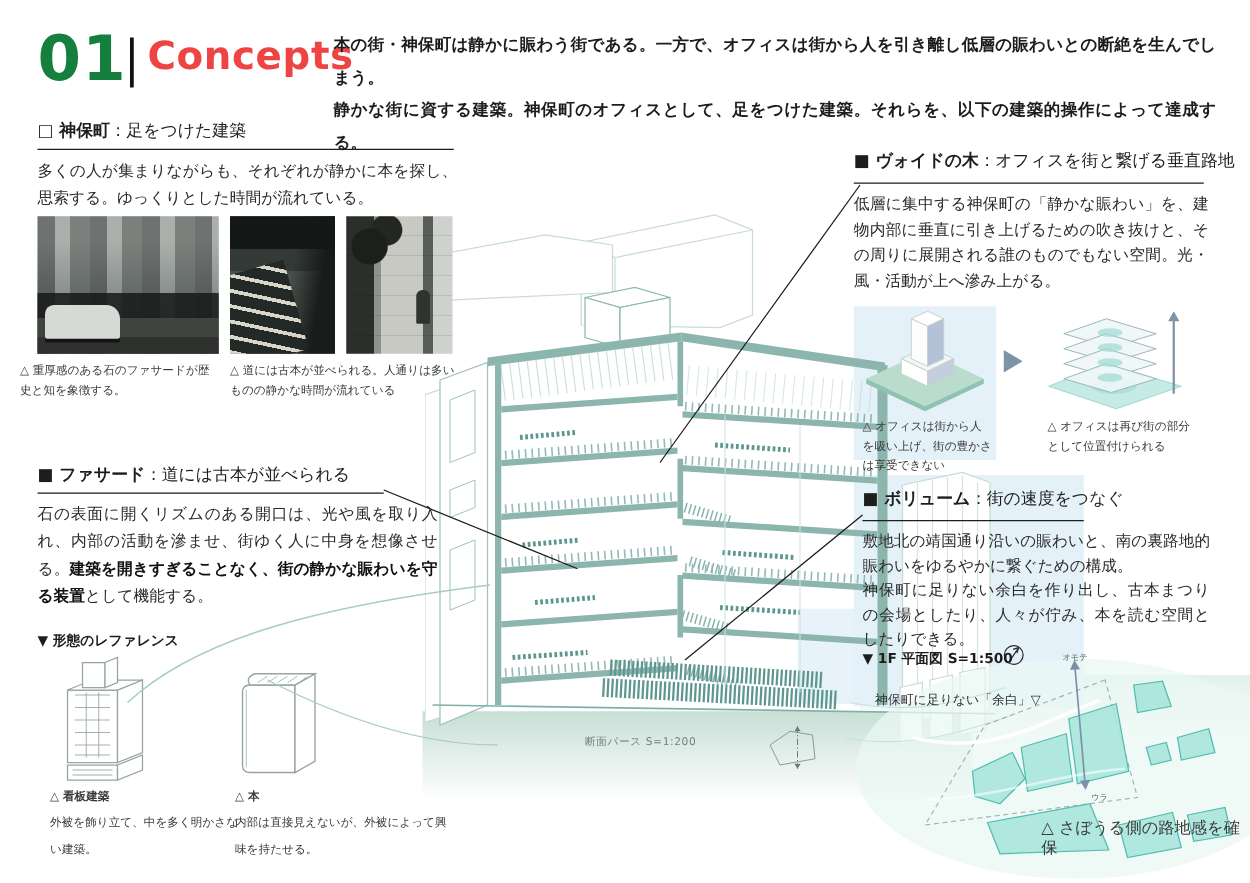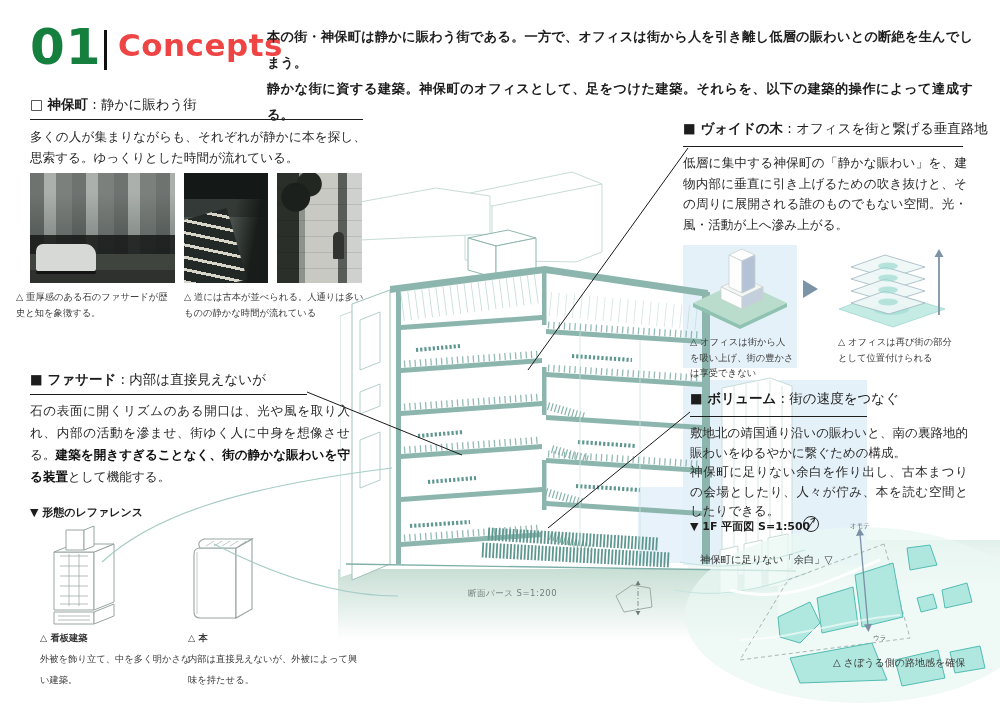--- a/index.html
+++ b/index.html
@@ -73,34 +73,34 @@
 
 <div class="abs txt page-number">01</div>
 <div class="abs title-divider"></div>
 <div class="abs txt page-title">Concepts</div>
 <div class="abs intro txt">
   <span>本の街・神保町は静かに賑わう街である。一方で、オフィスは街から人を引き離し低層の賑わいとの断絶を生んでしまう。</span><br>
   <span>静かな街に資する建築。神保町のオフィスとして、足をつけた建築。それらを、以下の建築的操作によって達成する。</span>
 </div>
 
 <div class="abs sec-head txt" style="left:30px;top:96px;">
-  <b>□ 神保町</b><span> : 静かに賑わう街</span>
+  <b>□ 神保町</b><span> : 足をつけた建築</span>
 </div>
 <div class="abs rule" style="left:30px;top:119px;width:333px;"></div>
 <div class="abs body-text txt" style="left:30px;top:126px;width:336px;">多くの人が集まりながらも、それぞれが静かに本を探し、思索する。ゆっくりとした時間が流れている。</div>
 
 <div class="abs photo" id="photo1"></div>
 <div class="abs photo" id="photo2"></div>
 <div class="abs photo" id="photo3"></div>
 
 <div class="abs small-cap txt" style="left:16px;top:289px;width:152px;">△ 重厚感のある石のファサードが歴史と知を象徴する。</div>
 <div class="abs small-cap txt" style="left:184px;top:289px;width:182px;">△ 道には古本が並べられる。人通りは多いものの静かな時間が流れている</div>
 
 <div class="abs sec-head txt" style="left:30px;top:371px;">
-  <b>■ ファサード</b><span> : 内部は直接見えないが</span>
+  <b>■ ファサード</b><span> : 道には古本が並べられる</span>
 </div>
 <div class="abs rule" style="left:30px;top:394px;width:277px;"></div>
 <div class="abs body-text txt" style="left:30px;top:400px;width:320px;line-height:22px;">
   <span>石の表面に開くリズムのある開口は、光や風を取り入れ、内部の活動を滲ませ、街ゆく人に中身を想像させる。</span><b>建築を開きすぎることなく、街の静かな賑わいを守る装置</b><span>として機能する。</span>
 </div>
 
 <div class="abs mini-label txt" style="left:30px;top:505px;">▼ 形態のレファレンス</div>
 
 <svg class="abs layer2" style="left:36px;top:524px;" width="104" height="104" viewBox="0 0 104 104">
   <g stroke="#97a5a2" stroke-width="1" fill="#ffffff">
@@ -298,21 +298,21 @@
   <path d="M60,70 C120,85 160,60 210,40" stroke="#ffffff" stroke-width="3" opacity=".85" fill="none"></path>
   <path d="M70,120 C130,118 170,100 230,95" stroke="#ffffff" stroke-width="2" opacity=".6" fill="none"></path>
   <line x1="190" y1="14" x2="198" y2="106" stroke="#7b8fa6" stroke-width="1.3"></line>
   <path d="M189.5,8 l-3.5,8 l8,-0.7 z" fill="#7b8fa6"></path>
   <path d="M198.5,112 l-4.5,-7.5 l8,-0.7 z" fill="#7b8fa6"></path>
   <text x="180" y="8" font-size="6.5" fill="#55605e">オモテ</text>
   <text x="203" y="120" font-size="6.5" fill="#55605e">ウラ</text>
 </svg>
 
 <div class="abs txt" style="left:700px;top:553px;font-size:10.3px;color:#2f2f2f;">神保町に足りない「余白」▽</div>
-<div class="abs small-cap txt" style="left:833px;top:655px;font-size:10px;">△ さぼうる側の路地感を確保</div>
+<div class="abs small-cap txt" style="left:833px;top:655px;font-size:13px;">△ さぼうる側の路地感を確保</div>
 
 <svg class="abs" style="left:0;top:0;z-index:4;pointer-events:none;" width="1000" height="706" viewBox="0 0 1000 706">
   <line x1="307" y1="392" x2="462" y2="455" stroke="#1a1a1a" stroke-width="1"></line>
   <line x1="688" y1="148" x2="528" y2="370" stroke="#1a1a1a" stroke-width="1"></line>
   <line x1="690" y1="412" x2="548" y2="528" stroke="#1a1a1a" stroke-width="1"></line>
   <path d="M102,562 C150,518 230,488 392,468" stroke="#a6ccc5" stroke-width="1.2" fill="none"></path>
   <path d="M214,544 C280,578 340,596 398,596" stroke="#a6ccc5" stroke-width="1.1" fill="none"></path>
 </svg>
 
 </body></html>

